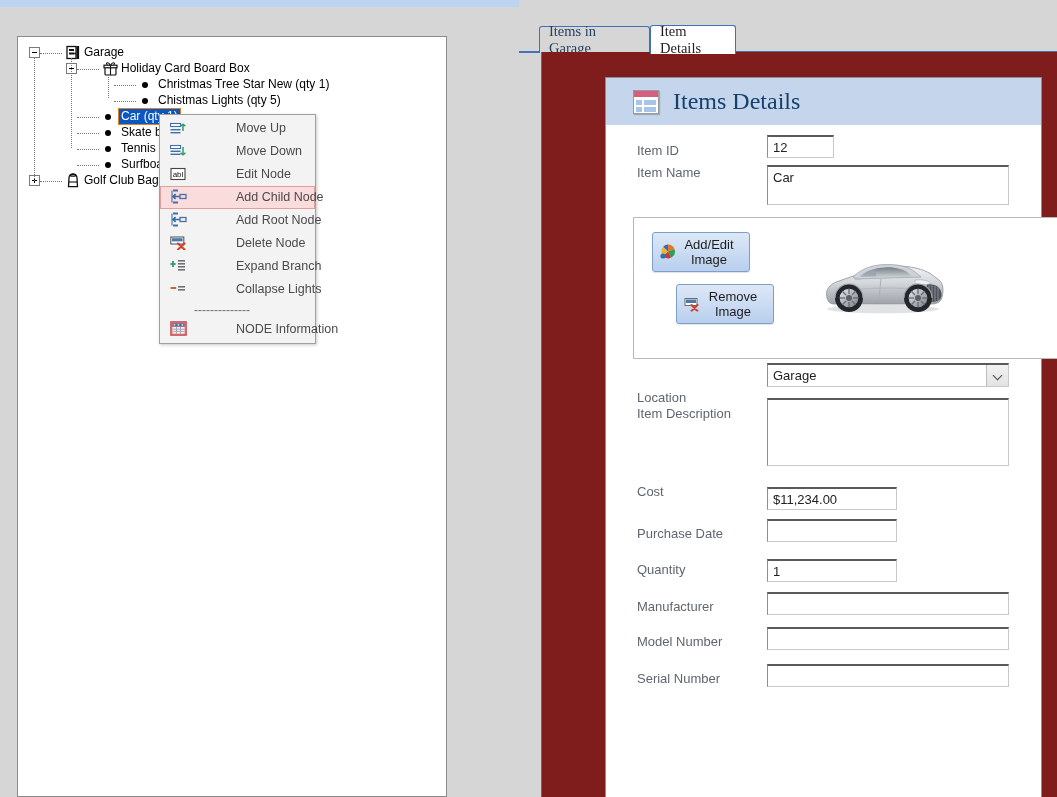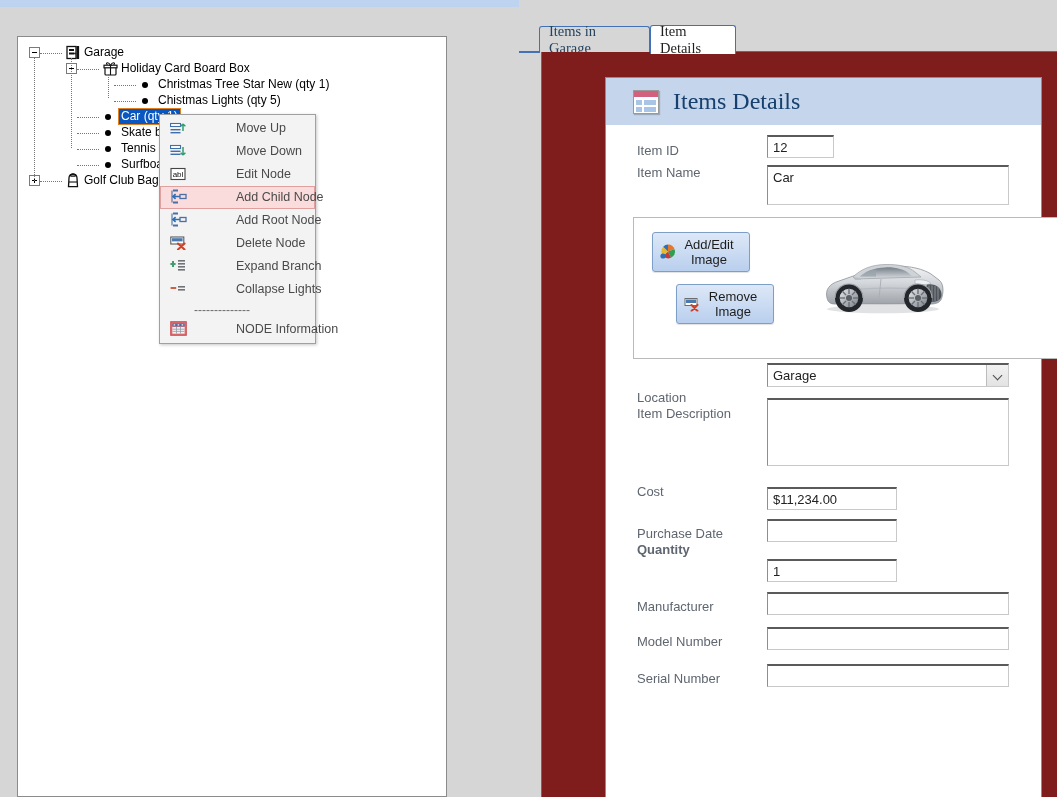--- a/index.html
+++ b/index.html
@@ -682,21 +682,21 @@
 
       <div class="flabel" style="left:31px; top:328px;">Item Description</div>
       <div class="finput" style="left:161px; top:320px; width:242px; height:68px;"></div>
 
       <div class="flabel" style="left:31px; top:406px;">Cost</div>
       <div class="finput" style="left:161px; top:409px; width:130px; height:23px;">$11,234.00</div>
 
       <div class="flabel" style="left:31px; top:448px;">Purchase Date</div>
       <div class="finput" style="left:161px; top:441px; width:130px; height:23px;"></div>
 
-      <div class="flabel" style="left:31px; top:464px;font-weight:bold;">Quantity</div>
+      <div class="flabel" style="left:31px; top:484px;">Quantity</div>
       <div class="finput" style="left:161px; top:481px; width:130px; height:23px;">1</div>
 
       <div class="flabel" style="left:31px; top:521px;">Manufacturer</div>
       <div class="finput" style="left:161px; top:514px; width:242px; height:23px;"></div>
 
       <div class="flabel" style="left:31px; top:556px;">Model Number</div>
       <div class="finput" style="left:161px; top:549px; width:242px; height:23px;"></div>
 
       <div class="flabel" style="left:31px; top:593px;">Serial Number</div>
       <div class="finput" style="left:161px; top:586px; width:242px; height:23px;"></div>

